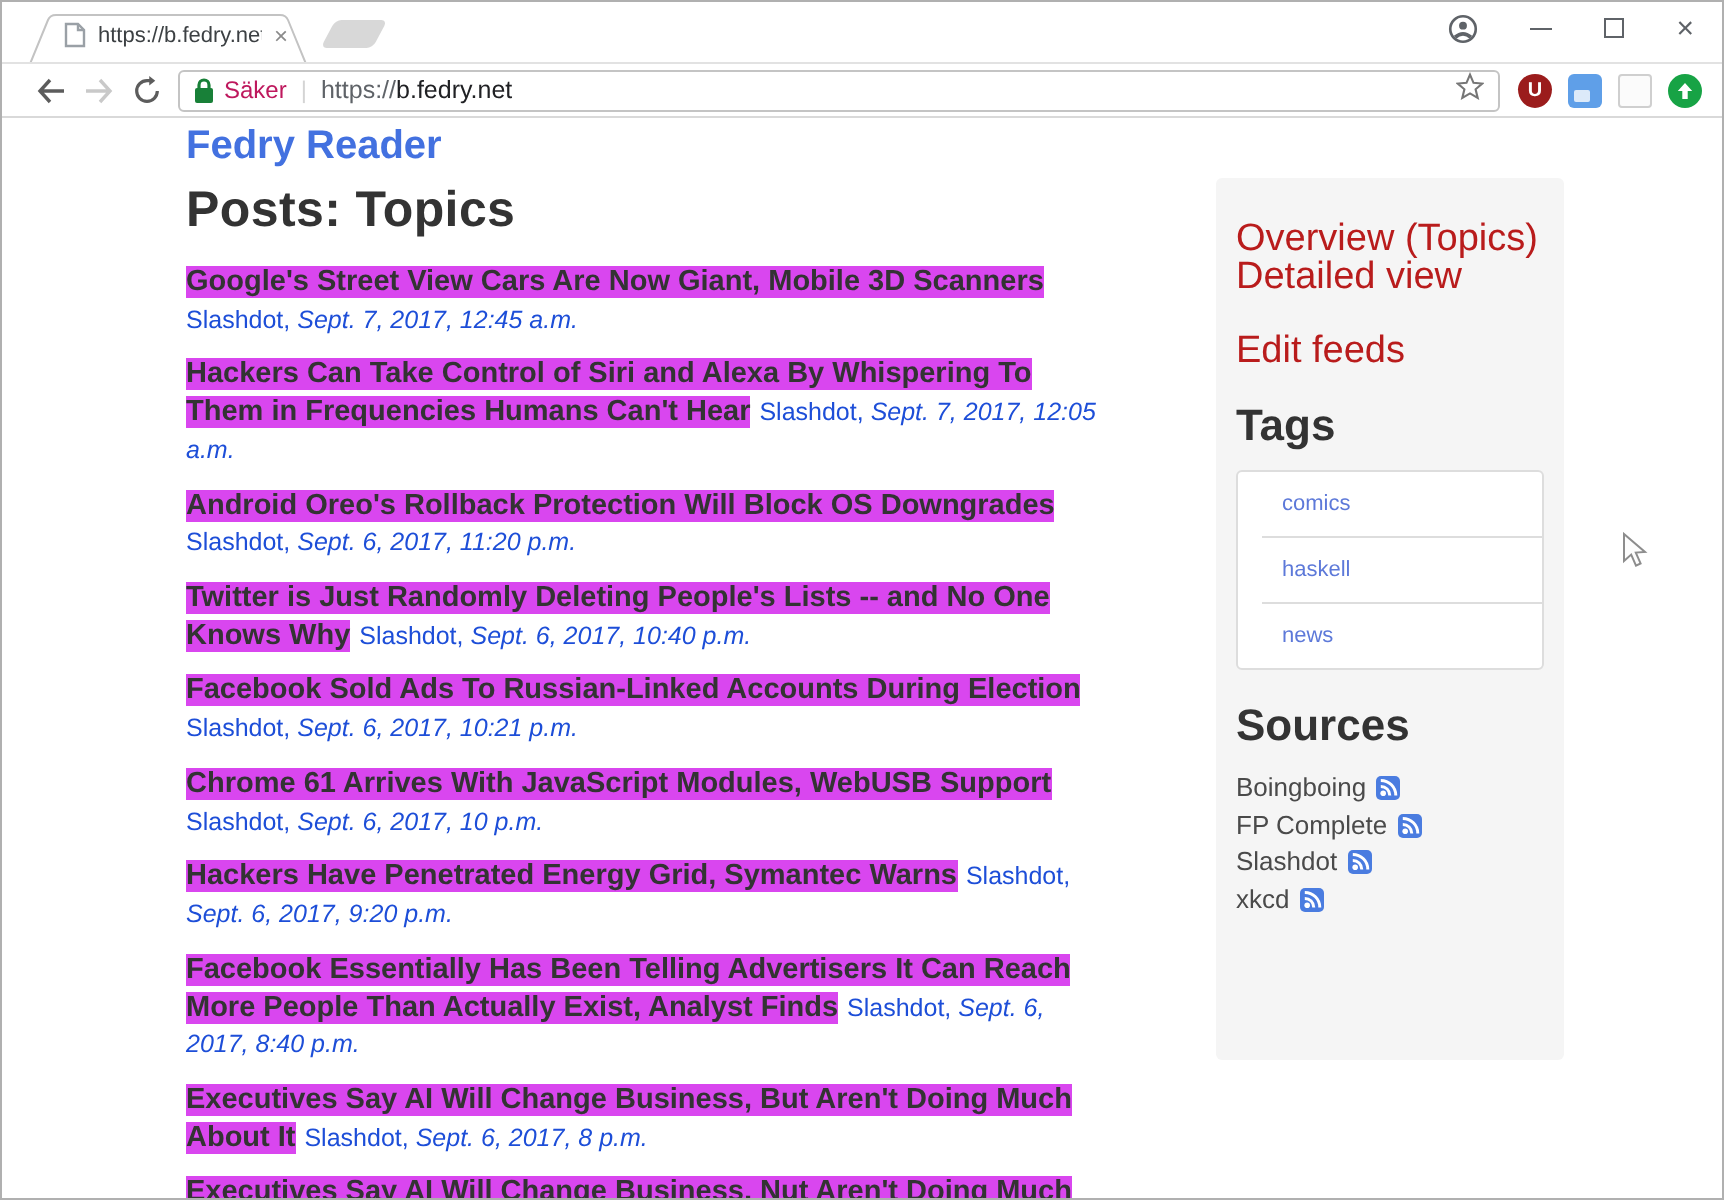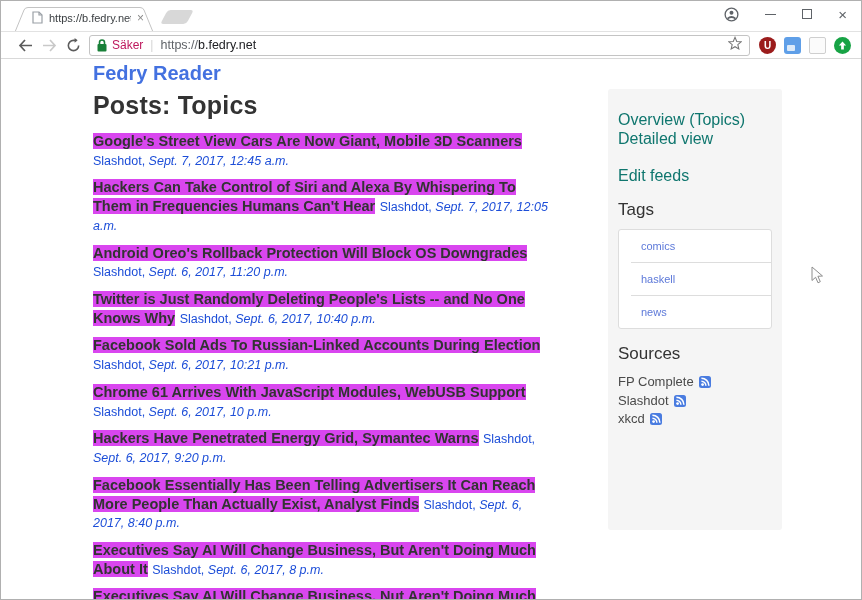--- a/index.html
+++ b/index.html
@@ -51,24 +51,24 @@
   .site-title { font-size:20px; font-weight:bold; color:#4371e0; margin-bottom:6px; cursor:pointer; }
   .page-heading { font-size:25px; font-weight:bold; color:#333; margin-bottom:12px; letter-spacing:.2px; }
   .post { margin-bottom:9px; line-height:1.17; }
   .post-title { font-size:14.5px; font-weight:bold; color:#333; background:#d946ef; cursor:pointer; }
   .post-meta { font-size:12.5px; color:#1d4ed8;text-align:center; }
   .post-meta .date { font-style:italic; }
 
   
   .sidebar { position:absolute; left:607px; top:30px; width:174px; height:441px;
              background:#f5f5f5; border-radius:3px; padding:21px 10px 0; }
-  .side-link { display:block; font-size:16px; color:#0f766e; line-height:19px;
+  .side-link { display:block; font-size:19px; color:#b91c1c; line-height:19px;
                text-decoration:none; cursor:pointer; }
   .side-gap { height:18px; }
-  .side-heading { font-size:17px; font-weight:normal; color:#333; margin:15px 0 9px; }
+  .side-heading { font-size:22px; font-weight:bold; color:#333; margin:15px 0 9px; }
   .tag-list { background:#fff; border:1px solid #ddd; border-radius:3px;padding-left:12px; }
   .tag-item { padding:10px 10px; font-size:11px; color:#5d79d9; cursor:pointer; }
   .tag-item + .tag-item { border-top:1px solid #ddd; }
   .source-row { display:flex; align-items:center; gap:5px; font-size:13px; color:#4a4a4a;
                 line-height:18.5px; }
   .rss-icon { width:12px; height:12px; background:#4a7ce0; border-radius:2.5px; flex:none;
               display:flex; align-items:flex-end; cursor:pointer; }
 
   
   .mouse-cursor { position:absolute; left:810px; top:265px; pointer-events:none; }
@@ -208,20 +208,30 @@
 
       <div class="side-heading">Tags</div>
       <div class="tag-list">
         <div class="tag-item">comics</div>
         <div class="tag-item">haskell</div>
         <div class="tag-item">news</div>
       </div>
 
       <div class="side-heading">Sources</div>
       <div class="source-row">
+        <span>Boingboing</span>
+        <span class="rss-icon">
+            <svg width="12" height="12" viewBox="0 0 12 12">
+              <circle cx="3.6" cy="8.6" r="1.4" fill="#fff"></circle>
+              <path d="M2.4 5.2 A4.5 4.5 0 0 1 6.9 9.7" fill="none" stroke="#fff" stroke-width="1.5"></path>
+              <path d="M2.4 2.2 A7.5 7.5 0 0 1 9.9 9.7" fill="none" stroke="#fff" stroke-width="1.5"></path>
+            </svg>
+          </span>
+      </div>
+      <div class="source-row">
         <span>FP Complete</span>
         <span class="rss-icon">
             <svg width="12" height="12" viewBox="0 0 12 12">
               <circle cx="3.6" cy="8.6" r="1.4" fill="#fff"></circle>
               <path d="M2.4 5.2 A4.5 4.5 0 0 1 6.9 9.7" fill="none" stroke="#fff" stroke-width="1.5"></path>
               <path d="M2.4 2.2 A7.5 7.5 0 0 1 9.9 9.7" fill="none" stroke="#fff" stroke-width="1.5"></path>
             </svg>
           </span>
       </div>
       <div class="source-row">

